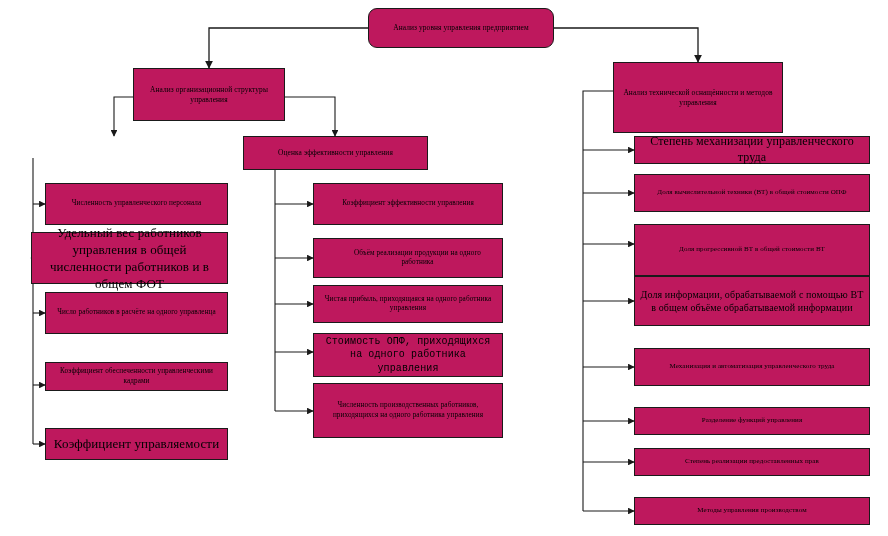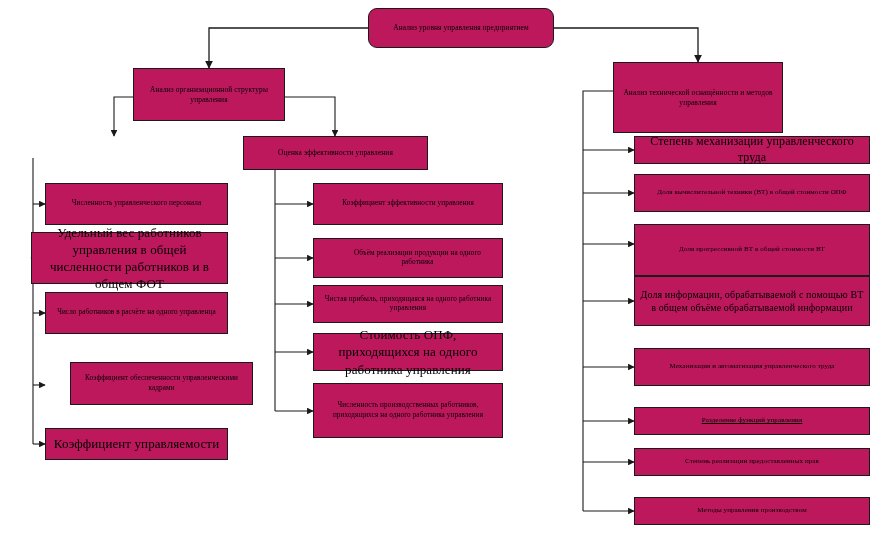--- a/index.html
+++ b/index.html
@@ -125,37 +125,37 @@
 
   <div class="node" id="node-c0-i0" style="left: 45px; top: 183px; width: 183px; height: 42px; font-size: 7.2px;">
     <span class="node-text">Численность управленческого персонала</span>
   </div>
   <div class="node" id="node-c0-i1" style="left: 31px; top: 232px; width: 197px; height: 52px; font-size: 13px;">
     <span class="node-text">Удельный вес работников управления в общей численности работников и в общем ФОТ</span>
   </div>
   <div class="node" id="node-c0-i2" style="left: 45px; top: 292px; width: 183px; height: 42px; font-size: 7.2px;">
     <span class="node-text">Число работников в расчёте на одного управленца</span>
   </div>
-  <div class="node" id="node-c0-i3" style="left: 45px; top: 362px; width: 183px; height: 43px; font-size: 7.2px; margin-left: 25px;">
+  <div class="node" id="node-c0-i3" style="left: 45px; top: 362px; width: 183px; height: 29px; font-size: 7.2px;">
     <span class="node-text">Коэффициент обеспеченности управленческими кадрами</span>
   </div>
   <div class="node" id="node-c0-i4" style="left: 45px; top: 428px; width: 183px; height: 32px; font-size: 13px;">
     <span class="node-text">Коэффициент управляемости</span>
   </div>
 
   <div class="node" id="node-c1-i0" style="left: 313px; top: 183px; width: 190px; height: 42px; font-size: 7.2px;">
     <span class="node-text">Коэффициент эффективности управления</span>
   </div>
   <div class="node" id="node-c1-i1" style="left: 313px; top: 238px; width: 190px; height: 40px; font-size: 7.2px; padding-left: 24px;">
     <span class="node-text">Объём реализации продукции на одного работника</span>
   </div>
   <div class="node" id="node-c1-i2" style="left: 313px; top: 285px; width: 190px; height: 38px; font-size: 7.2px;">
     <span class="node-text">Чистая прибыль, приходящаяся на одного работника управления</span>
   </div>
-  <div class="node" id="node-c1-i3" style="left: 313px; top: 333px; width: 190px; height: 38px; font-size: 13px;">
+  <div class="node" id="node-c1-i3" style="left: 313px; top: 333px; width: 190px; height: 44px; font-size: 10px; font-family: Liberation Mono, monospace;">
     <span class="node-text">Стоимость ОПФ, приходящихся на одного работника управления</span>
   </div>
   <div class="node" id="node-c1-i4" style="left: 313px; top: 383px; width: 190px; height: 55px; font-size: 7.2px;">
     <span class="node-text">Численность производственных работников, приходящихся на одного работника управления</span>
   </div>
 
   <div class="node" id="node-c2-i0" style="left: 634px; top: 136px; width: 236px; height: 28px; font-size: 12px;">
     <span class="node-text">Степень механизации  управленческого труда</span>
   </div>
   <div class="node" id="node-c2-i1" style="left: 634px; top: 174px; width: 236px; height: 38px; font-size: 7px;">
@@ -163,21 +163,21 @@
   </div>
   <div class="node" id="node-c2-i2" style="left: 634px; top: 224px; width: 236px; height: 52px; font-size: 7px;">
     <span class="node-text">Доля прогрессивной ВТ  в общей стоимости ВТ</span>
   </div>
   <div class="node" id="node-c2-i3" style="left: 634px; top: 276px; width: 236px; height: 50px; font-size: 10px;">
     <span class="node-text">Доля информации, обрабатываемой с помощью ВТ в общем объёме обрабатываемой информации</span>
   </div>
   <div class="node" id="node-c2-i4" style="left: 634px; top: 348px; width: 236px; height: 38px; font-size: 7px;">
     <span class="node-text">Механизация и автоматизация управленческого труда</span>
   </div>
-  <div class="node" id="node-c2-i5" style="left: 634px; top: 407px; width: 236px; height: 28px; font-size: 7px; text-decoration: underline;">
+  <div class="node" id="node-c2-i5" style="left: 634px; top: 407px; width: 236px; height: 28px; font-size: 7px;">
     <span class="node-text">Разделение функций управления</span>
   </div>
   <div class="node" id="node-c2-i6" style="left: 634px; top: 448px; width: 236px; height: 28px; font-size: 7px;">
     <span class="node-text">Степень реализации предоставленных прав</span>
   </div>
   <div class="node" id="node-c2-i7" style="left: 634px; top: 497px; width: 236px; height: 28px; font-size: 7px;">
     <span class="node-text">Методы управления производством</span>
   </div>
 
 </div>

